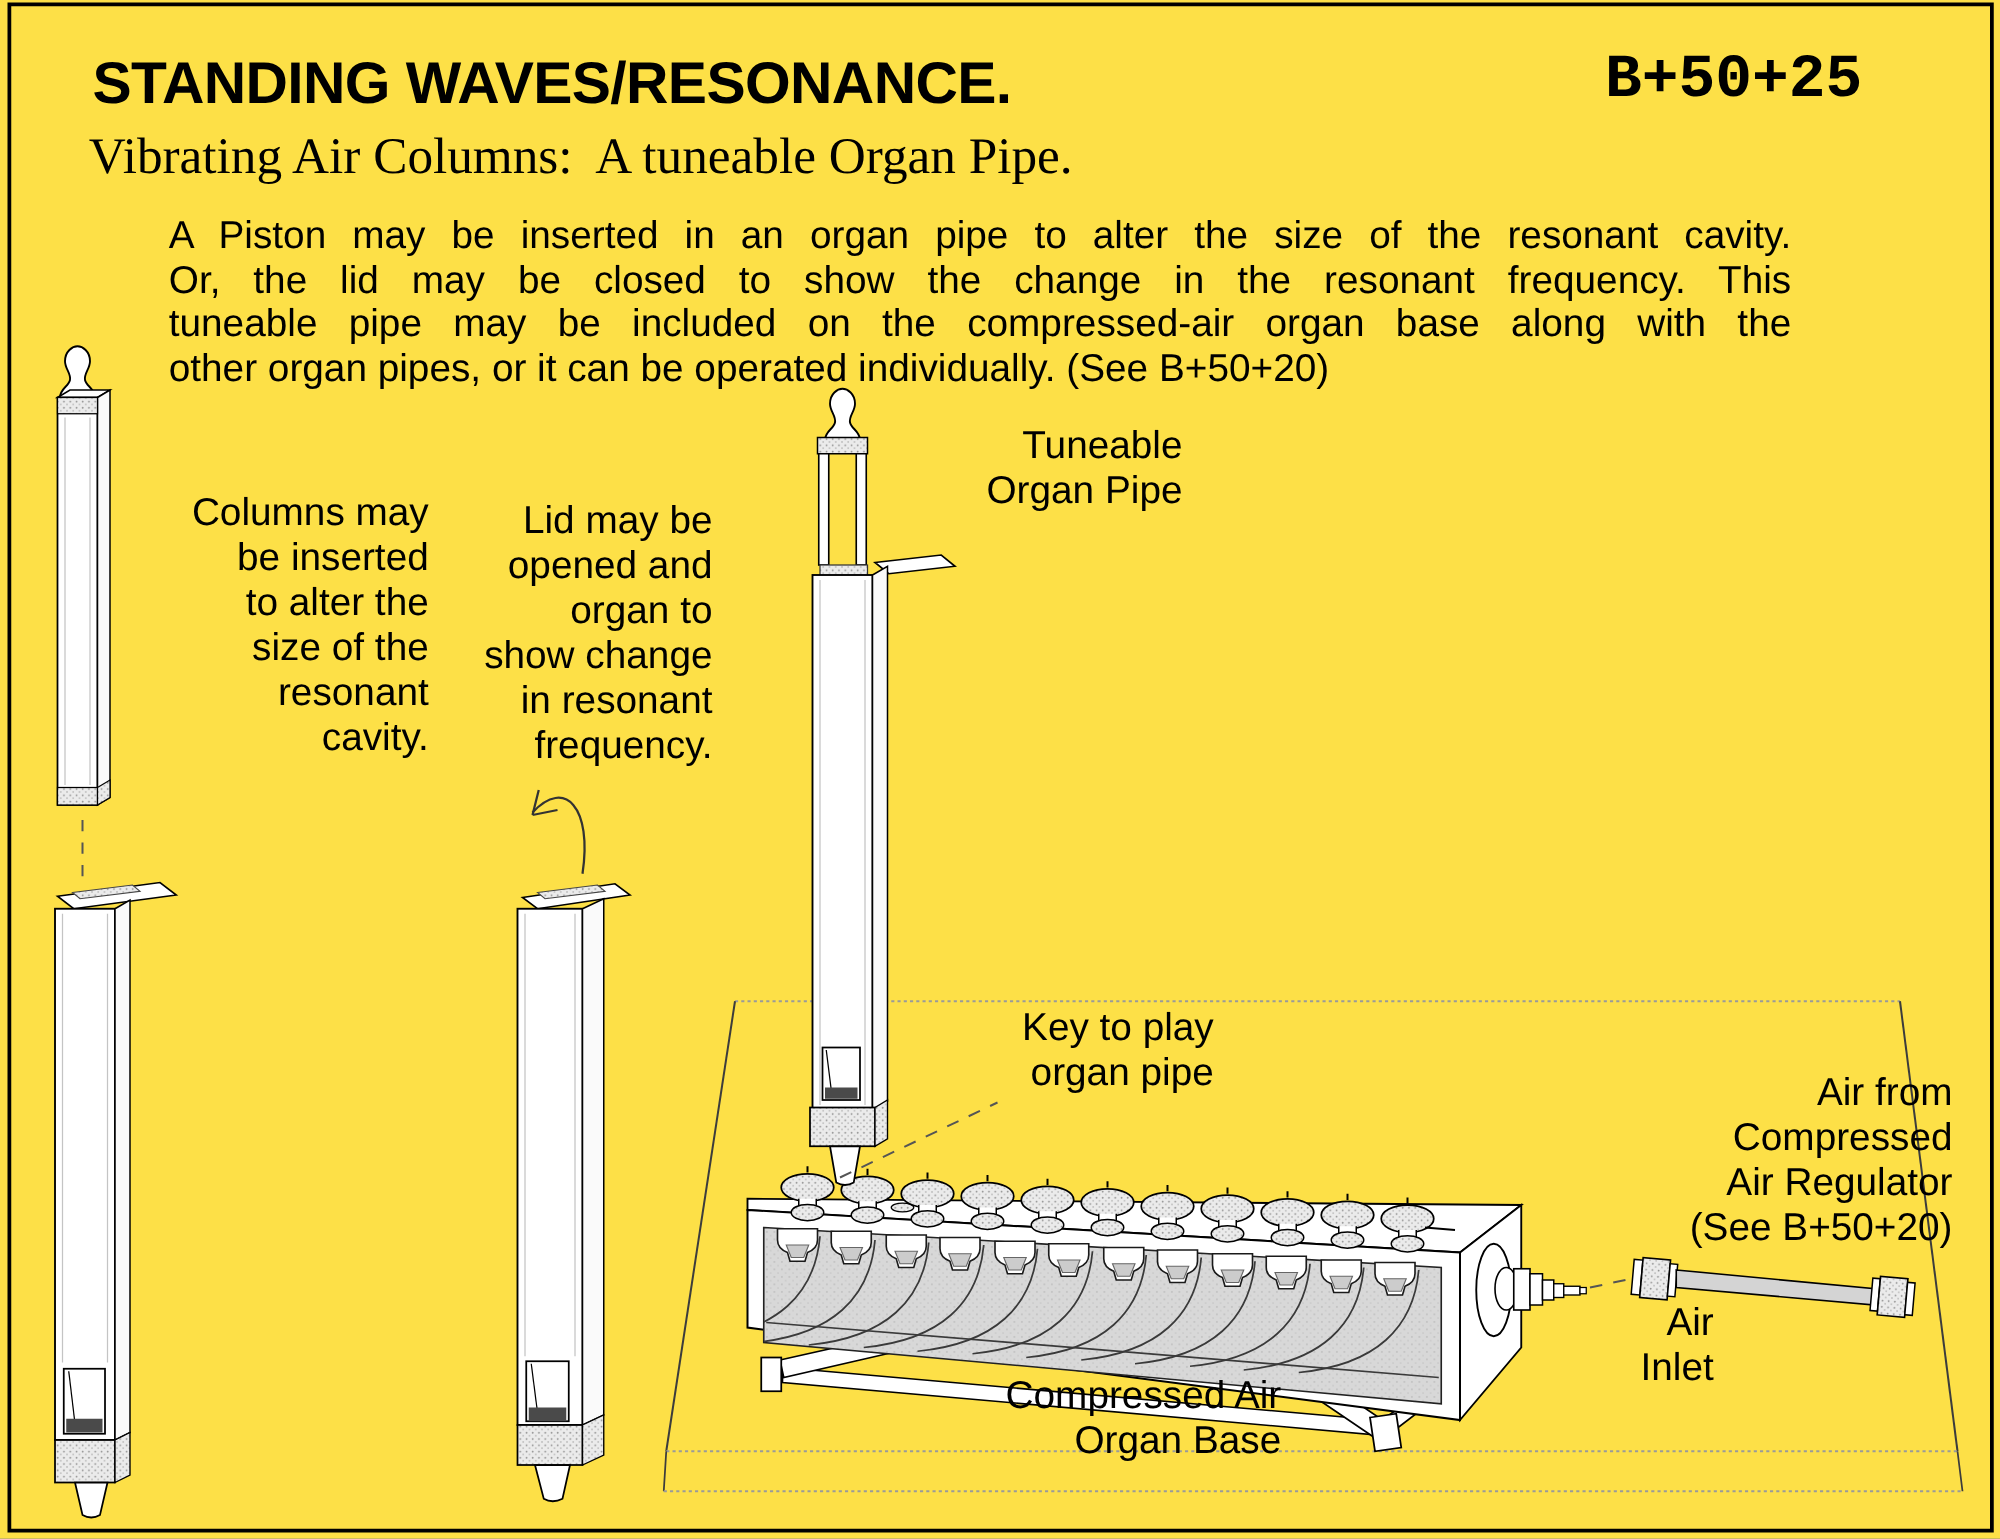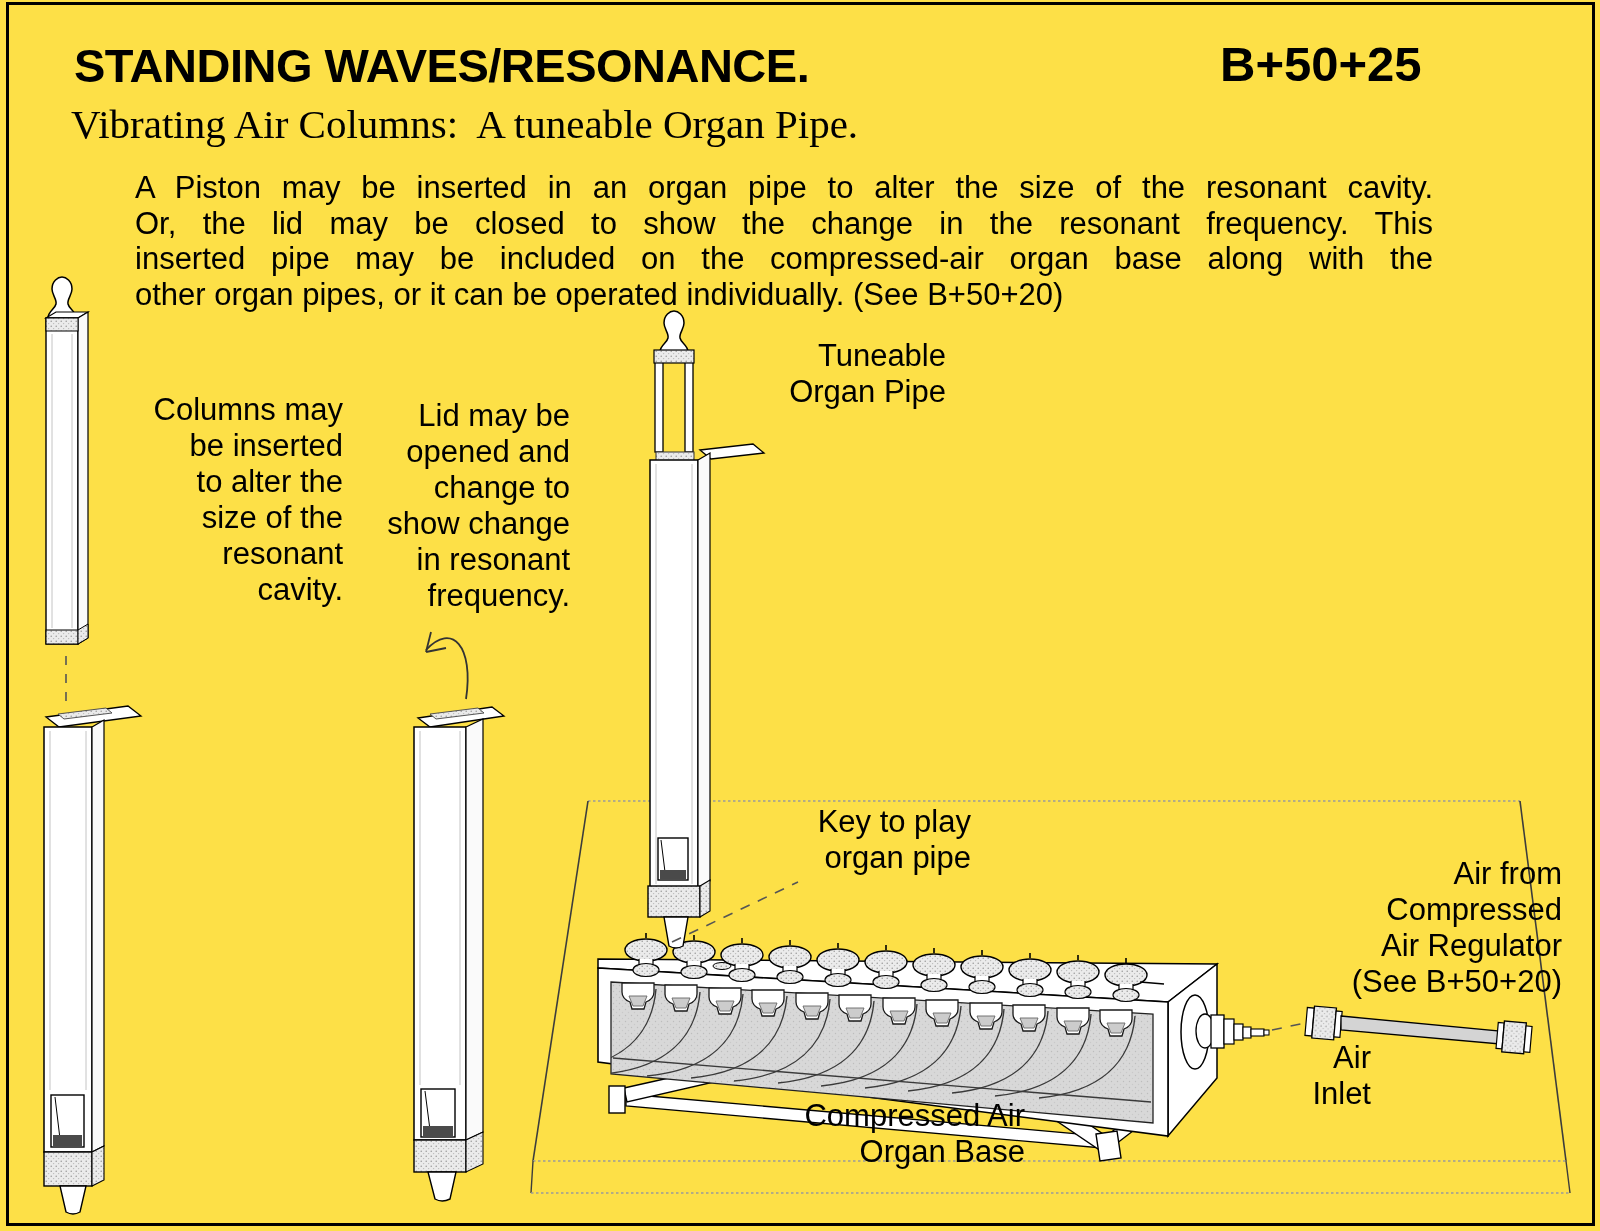--- a/index.html
+++ b/index.html
@@ -1,21 +1,21 @@
 <!DOCTYPE html>
 <html><head>
 <meta charset="utf-8">
 <style>
   html,body{margin:0;padding:0;background:#888;}
   .page{position:relative;width:1600px;height:1231px;background:#fde047;overflow:hidden;
         font-family:"Liberation Sans", sans-serif;color:#000;}
   .frame{position:absolute;left:6px;top:2px;right:5px;bottom:5px;border:3px solid #000;pointer-events:none;}
   .abs{position:absolute;}
   .title{left:74px;top:38px;font-size:47px;font-weight:bold;letter-spacing:-0.5px;white-space:pre;}
-  .code{left:1220px;top:36px;font-size:49px;font-weight:bold;white-space:pre;}
+  .code{left:1284px;top:36px;font-size:49px;font-weight:bold;white-space:pre;font-family:Liberation Mono, monospace;}
   .subtitle{left:71px;top:100px;font-size:41px;white-space:pre;font-family:Liberation Serif, serif;}
   .para{left:135px;top:170px;width:1298px;font-size:31px;line-height:35.5px;}
   .para .pl{width:100%;}
   .para .j{text-align:justify;text-align-last:justify;}
   .lbl{font-size:31px;line-height:36px;text-align:right;}
   .lbl div{white-space:pre;}
   svg{position:absolute;left:0;top:0;}
 </style>
 </head>
 <body>
@@ -213,37 +213,37 @@
 
   <div class="frame"></div>
 
   <div class="abs title">STANDING WAVES/RESONANCE.</div>
   <div class="abs code">B+50+25</div>
   <div class="abs subtitle">Vibrating Air Columns:  A tuneable Organ Pipe.</div>
 
   <div class="abs para">
     <div class="pl j">A Piston may be inserted in an organ pipe to alter the size of the resonant cavity.</div>
     <div class="pl j">Or, the lid may be closed to show the change in the resonant frequency. This</div>
-    <div class="pl j">inserted pipe may be included on the compressed-air organ base along with the</div>
+    <div class="pl j">tuneable pipe may be included on the compressed-air organ base along with the</div>
     <div class="pl">other organ pipes, or it can be operated individually. (See B+50+20)</div>
   </div>
 
   <div class="abs lbl" style="left:63px;top:392px;width:280px">
     <div>Columns may</div>
     <div>be inserted</div>
     <div>to alter the</div>
     <div>size of the</div>
     <div>resonant</div>
     <div>cavity.</div>
   </div>
 
   <div class="abs lbl" style="left:290px;top:398px;width:280px">
     <div>Lid may be</div>
     <div>opened and</div>
-    <div>change to</div>
+    <div>organ to</div>
     <div>show change</div>
     <div>in resonant</div>
     <div>frequency.</div>
   </div>
 
   <div class="abs lbl" style="left:666px;top:338px;width:280px">
     <div>Tuneable</div>
     <div>Organ Pipe</div>
   </div>
 

